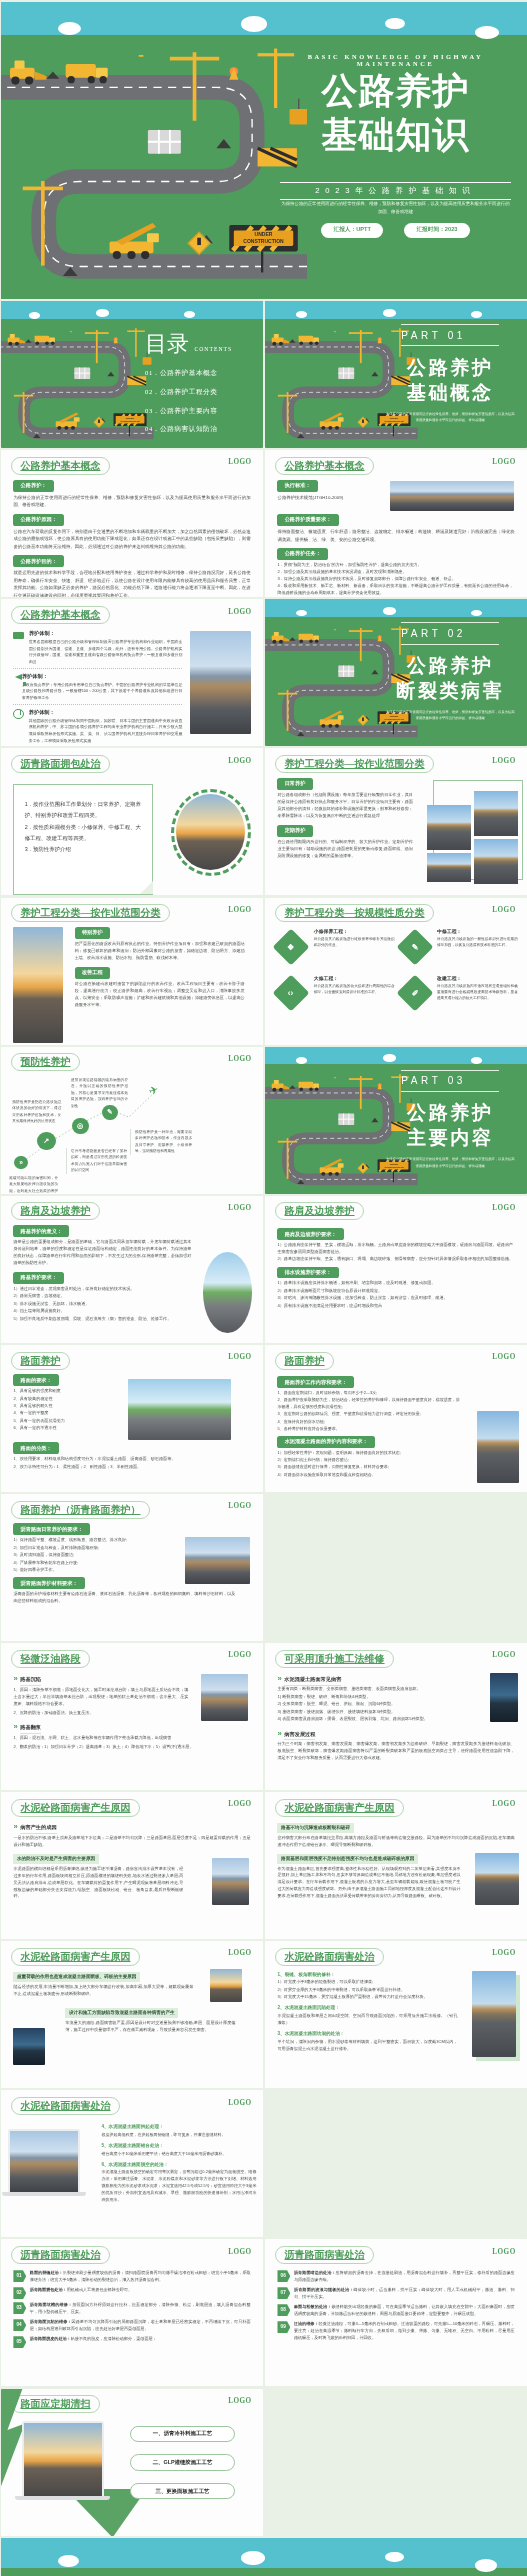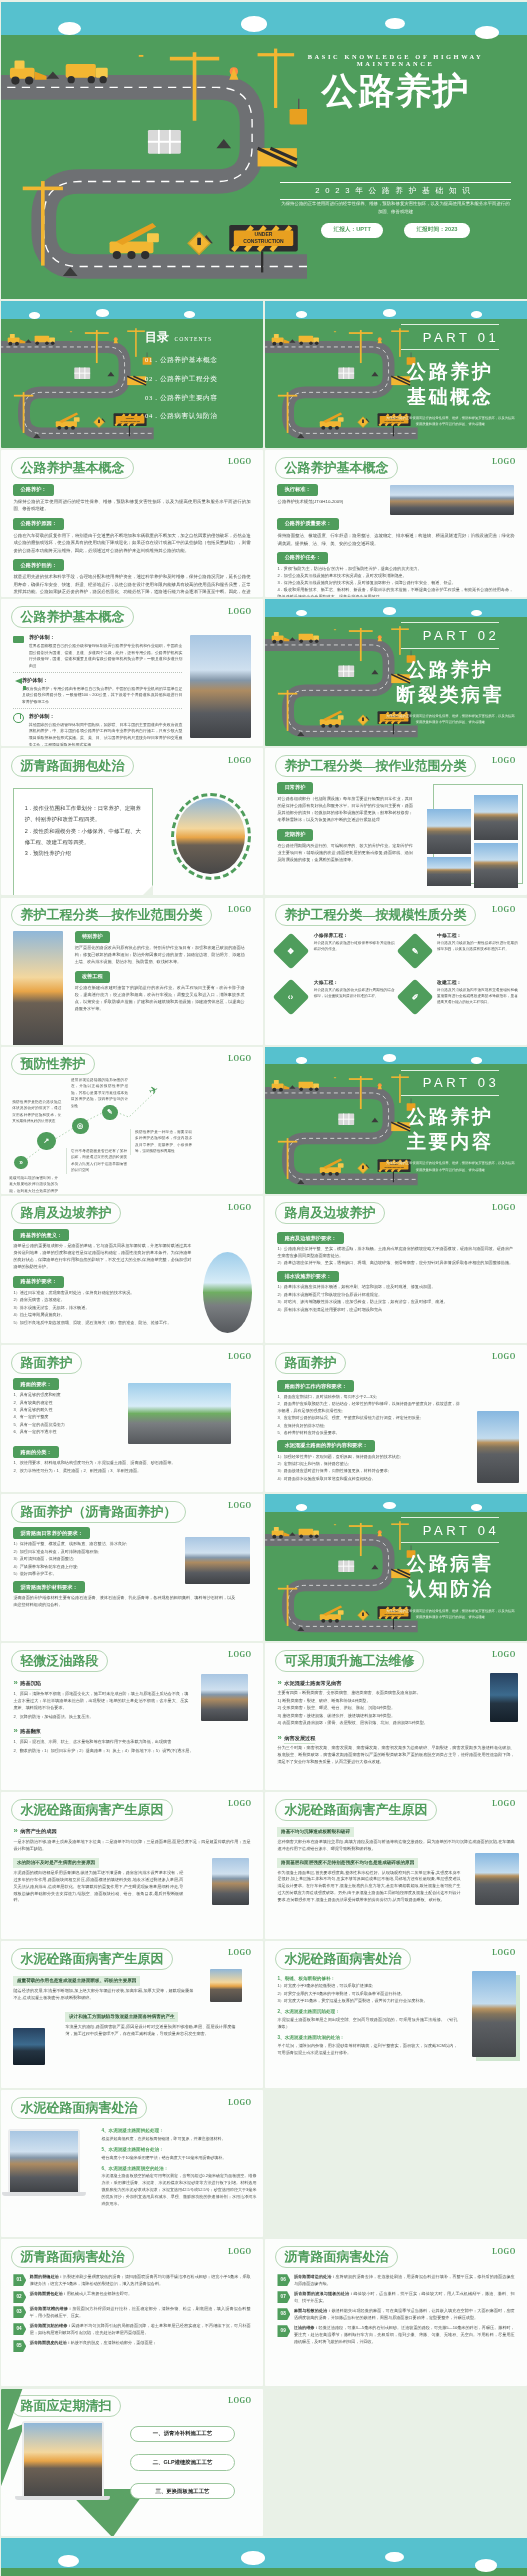--- a/index.html
+++ b/index.html
@@ -3,21 +3,21 @@
 <meta charset="utf-8">
 <style>
   html,body{margin:0;padding:0;background:#e9f1e7;}
   .page{width:528px;margin:0 auto;background:#e9f1e7;font-family:"Liberation Sans",sans-serif;color:#464a47;}
   .gap{height:2.1px;}
   .row{display:flex;gap:2.1px;padding:0 1px;margin-bottom:2.1px;}
   
   .s{position:relative;width:262px;height:147px;background:#fcfdfc;overflow:hidden;border-radius:1px;flex:none;}
   .s.empty{background:transparent;}
   .hd{display:flex;justify-content:space-between;align-items:flex-start;padding:6.7px 11.3px 0 10.3px;}
-  .pill-t{border:0.5px solid #b7d7b7;border-radius:515px;padding:1px 8.2px;color:#4f9d5c;font-family:"Liberation Serif",serif;font-size:13px;font-weight:700;white-space:nowrap;}
+  .pill-t{border:0.5px solid #b7d7b7;border-radius:515px;padding:1px 8.2px;color:#4f9d5c;font-family:"Liberation Serif",serif;font-size:10px;font-weight:700;white-space:nowrap;text-decoration:underline;}
   .logo{color:#4f9d5c;font-family:"Liberation Serif",serif;font-size:7.2px;font-weight:700;letter-spacing:0.5px;padding-top:1.5px;}
   .body{padding:2.1px 12.4px 0 12.4px;font-size:4.4px;line-height:1.7;color:#4a4e4b;}
   .badge{display:inline-block;background:#4f9d5c;color:#fff;font-size:5.2px;font-weight:700;padding:1.5px 7.2px;border-radius:2.6px;margin:2.6px 0 1.5px;}
   .para{margin:1px 0 2.1px;text-align:justify;}
   .lst div{margin:0.5px 0;}
   .hl{display:inline-block;background:#ddeedd;color:#33593a;font-weight:700;font-size:4.6px;padding:1px 3.6px;margin:3.1px 0 1px;}
   .chev{color:#4f9d5c;font-weight:900;font-size:7.7px;margin-right:3.6px;letter-spacing:-1px;}
   .chead{font-weight:700;font-size:5.2px;color:#343836;border-bottom:1px solid #cfe6cf;padding-bottom:1px;display:inline-block;}
   .glead{color:#4f9d5c;font-weight:700;font-size:4.6px;margin:3.1px 0 0.5px;}
   .flex{display:flex;}
@@ -33,38 +33,38 @@
   .numitem{display:flex;margin:3.1px 0;}
   .numitem p{margin:0;font-size:4.1px;line-height:1.7;text-align:justify;}
   .lead{font-weight:700;color:#2e322f;}
   
   .dia{width:26px;height:26px;background:#4f9d5c;border-radius:3.1px;transform:rotate(45deg);display:flex;align-items:center;justify-content:center;flex:none;margin:7.2px 9.3px 0 7.2px;}
   .dia span{transform:rotate(-45deg);color:#fff;font-size:8.2px;font-weight:700;}
   
   .gs{background:#4f9d5c;}
   .gsky{position:absolute;top:0;left:0;right:0;height:12%;background:#56c1ce;}
   .cloud{position:absolute;background:#fff;border-radius:50%;}
-  .plabel{display:block;width:98px;margin:0 auto;color:#fff;letter-spacing:3.6px;font-size:13px;padding:4.6px 0;border-top:1px solid #e2efe1;border-bottom:1px solid #e2efe1;text-align:right;}
+  .plabel{display:block;width:98px;margin:0 auto;color:#fff;letter-spacing:3.6px;font-size:10px;padding:4.6px 0;border-top:1px solid #e2efe1;border-bottom:1px solid #e2efe1;text-align:left;}
   .ptitle{margin-top:8.2px;font-family:"Liberation Serif",serif;font-weight:700;color:#fff;font-size:19px;line-height:1.32;letter-spacing:2.6px;text-align:center;}
   .pdesc{margin-top:6.2px;color:#e9f4e8;font-size:3.3px;line-height:1.9;text-align:center;}
   .pcol{position:absolute;right:11.3px;top:23px;width:131px;}
   
   .cover{position:relative;width:526px;margin:0 1px;height:297px;background:#4f9d5c;overflow:hidden;}
   .cover.back{height:275px;}
   .cov-sky{position:absolute;top:0;left:0;right:0;height:11%;background:#56c1ce;}
   .cov-text{position:absolute;left:53%;width:44%;text-align:center;color:#fff;}
   .cov-eng{top:17%;font-family:"Liberation Serif",serif;font-size:6.4px;letter-spacing:2.6px;font-weight:700;}
   .cov-title{top:23%;font-family:"Liberation Serif",serif;font-size:36px;font-weight:900;line-height:1.22;letter-spacing:1px;}
   .cov-sub{top:60.5%;border-top:0.8px solid #fff;border-bottom:0.8px solid #fff;padding:3.1px 0;font-size:7.7px;letter-spacing:5.7px;white-space:nowrap;}
   .cov-desc{top:66.5%;font-size:4.4px;line-height:1.9;color:#eef6ee;}
   .cov-pills{top:74.5%;display:flex;justify-content:center;gap:20.6px;}
   .cpill{background:#fff;color:#4f9d5c;border-radius:515px;padding:3.1px 12.4px;font-size:5.7px;font-weight:700;white-space:nowrap;}
   
   .toc-col{position:absolute;left:55%;top:28px;width:40%;color:#fff;}
-  .toc-title{font-family:"Liberation Serif",serif;font-size:12px;font-weight:700;}
+  .toc-title{font-family:"Liberation Serif",serif;font-size:22px;font-weight:400;}
   .toc-sub{font-family:"Liberation Serif",serif;font-size:5.7px;letter-spacing:1px;margin-left:3.1px;}
   .toc-item{font-family:"Liberation Serif",serif;font-size:6.7px;margin-top:9.8px;letter-spacing:0.5px;}
   
   .ic{width:12.4px;height:12.4px;flex:none;margin-right:5.2px;position:relative;}
   .ic-folder{width:10.3px;height:6.7px;background:#4f9d5c;border-radius:1px;margin-top:3.1px;}
   .ic-folder:before{content:"";position:absolute;top:1px;left:0;width:4.6px;height:2.1px;background:#4f9d5c;border-radius:1px 1px 0 0;}
   .ic-mega{width:0;height:0;border-top:3.6px solid transparent;border-bottom:3.6px solid transparent;border-right:7.2px solid #4f9d5c;margin:2.6px 0 0 1.5px;}
   .ic-mega:after{content:"";position:absolute;top:4.6px;left:8.2px;width:2.6px;height:4.1px;background:#4f9d5c;}
   .ic-power{width:8.2px;height:8.2px;border:1.5px solid #4f9d5c;border-radius:50%;margin-top:1px;}
   .ic-power:after{content:"";position:absolute;top:0;left:5.2px;width:1.5px;height:5.2px;background:#4f9d5c;}
@@ -175,20 +175,21 @@
     <span class="cloud" style="left:240px;top:14.4px;width:26px;height:15.5px;"></span>
     <span class="cloud" style="left:384px;top:15.5px;width:19.6px;height:11.3px;"></span>
 
     <span class="cloud" style="left:474px;top:24px;width:24px;height:13.4px;"></span>
     <svg viewBox="0 0 660 520" style="position:absolute;left:-3.1px;top:14%;width:309px;height:80%;">
         <use href="#roadart"></use>
       </svg>
     <div class="cov-text cov-eng" style="position:absolute;">BASIC KNOWLEDGE OF HIGHWAY MAINTENANCE</div>
     <div class="cov-text cov-title" style="position:absolute;">
       <div>公路养护</div>
+      <div>基础知识</div>
     </div>
     <div class="cov-text cov-sub" style="position:absolute;">2023年公路养护基础知识</div>
     <div class="cov-text cov-desc" style="position:absolute;">为保持公路的正常使用而进行的经常性保养、维修，预防和修复灾害性损坏，以及为提高使用质量和服务水平而进行的加固、修善或增建</div>
     <div class="cov-text cov-pills" style="position:absolute;">
       <span class="cpill">汇报人：UPTT</span>
       <span class="cpill">汇报时间：2023</span>
     </div>
   </div>
 
   <div class="gap"></div>
@@ -568,37 +569,20 @@
           <div>1）保持路面平整、横坡适度、线形顺直、路容整洁、排水良好;</div>
           <div>2）加强日常巡查与检查，及时排除路面堆积物;</div>
           <div>3）及时清扫路面，保持路面整洁;</div>
           <div>4）严禁履带车和铁轮车在路上行驶;</div>
           <div>5）做好四季养护工作。</div>
         </div>
         <span class="badge">沥青路面养护材料要求：</span>
         <p class="para" style="font-size:4.1px;width:222px;">沥青路面的养护维修材料主要有道路石油沥青、液体石油沥青、乳化沥青等，各种规格的粗细集料、填料等沙石材料，以及由这些材料组成的混合料。</p>
       </div>
     </div>
-    <div class="s gs">
-      <div class="gsky"></div>
-      <span class="cloud" style="left:31px;top:10.3px;width:11.3px;height:6.7px;"></span>
-        <span class="cloud" style="left:118px;top:7.7px;width:13.4px;height:7.7px;"></span>
-        <span class="cloud" style="left:206px;top:10.3px;width:11.3px;height:6.7px;"></span>
-      <svg viewBox="0 0 660 520" style="position:absolute;left:-2.1px;top:17%;width:155px;height:78%;">
-          <use href="#roadart"></use>
-        </svg>
-      <div class="pcol">
-        <span class="plabel">PART 04</span>
-        <div class="ptitle">
-            <div>公路病害</div>
-            <div>认知防治</div>
-          </div>
-        <div class="pdesc">为保持公路的正常使用而进行的经常性保养、维修，预防和修复灾害性损坏，以及为提高使用质量和服务水平而进行的加固、修善或增建</div>
-      </div>
-    </div>
   </div>
 
   <div class="row">
     <div class="s">
       <div class="hd">
           <span class="pill-t">轻微泛油路段</span>
           <span class="logo">LOGO</span>
         </div>
       <div class="ph ph5" style="position:absolute;right:15.5px;top:31px;width:47px;height:47px;"></div>
       <div class="body" style="padding-top:4.1px;">

